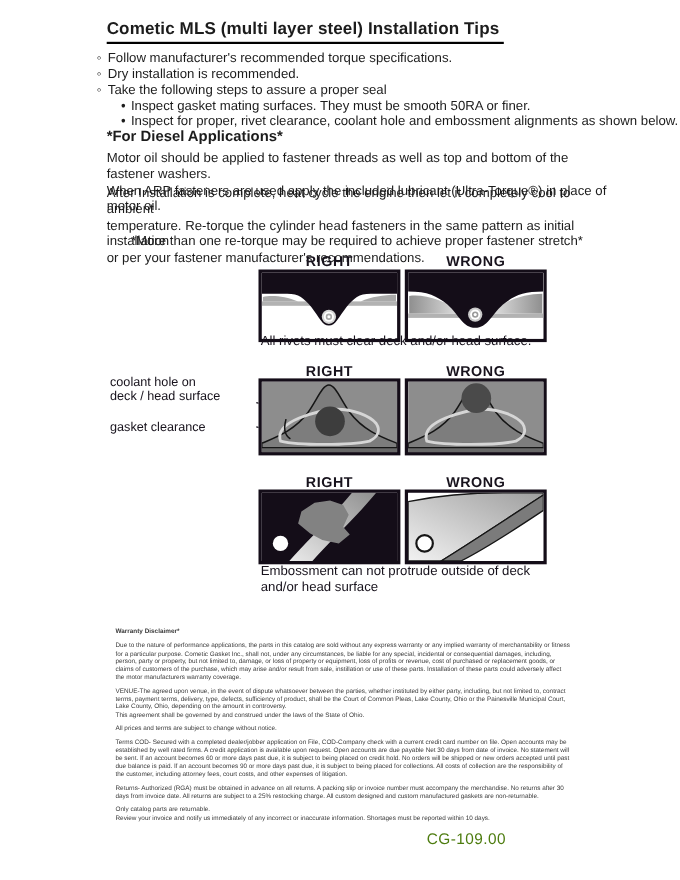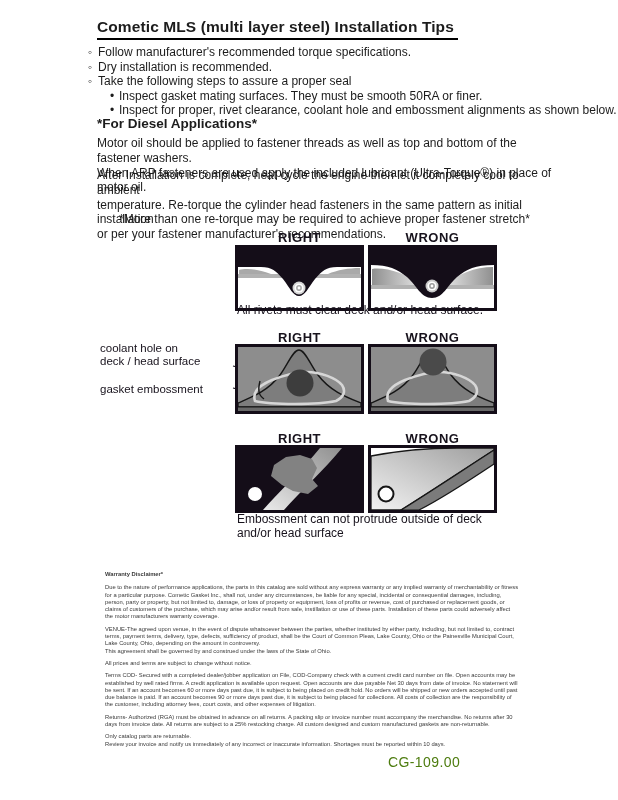--- a/index.html
+++ b/index.html
@@ -108,21 +108,21 @@
     <circle cx="61" cy="38" r="1.4" fill="#ffffff"></circle>
   </svg>
 
   <div class="abs cap" style="left:237px;top:304px;">All rivets must clear deck and/or head surface.</div>
 
   <div class="abs dh" style="left:235px;top:330px;">RIGHT</div>
   <div class="abs dh" style="left:368px;top:330px;">WRONG</div>
 
   <div class="abs dlabel" style="left:100px;top:342px;white-space:pre-line;">coolant hole on
 deck / head surface</div>
-  <div class="abs dlabel" style="left:100px;top:383px;">gasket embossment</div>
+  <div class="abs dlabel" style="left:100px;top:383px;">gasket clearance</div>
 
   <svg class="abs" style="left:230px;top:352px;" width="80" height="52" viewBox="0 0 80 52" aria-hidden="true">
     <line x1="3" y1="14" x2="65" y2="29" stroke="#17121c" stroke-width="1.2"></line>
     <line x1="3" y1="36" x2="50" y2="47" stroke="#17121c" stroke-width="1.2"></line>
   </svg>
 
   <svg class="abs dbox" style="left:235px;top:344px;" width="123" height="64" viewBox="0 0 123 64" aria-hidden="true">
     <rect x="0" y="0" width="123" height="64" fill="#8d8d8d"></rect>
     <path d="M0,56 C14,50 30,44 42,28 C50,17 55,3 61,3 C67,3 72,17 80,28 C92,44 108,50 123,56 V60 H0 Z" fill="#7d7d7d" stroke="#161616" stroke-width="1.4"></path>
     <rect x="0" y="60" width="123" height="4" fill="#686868"></rect>

